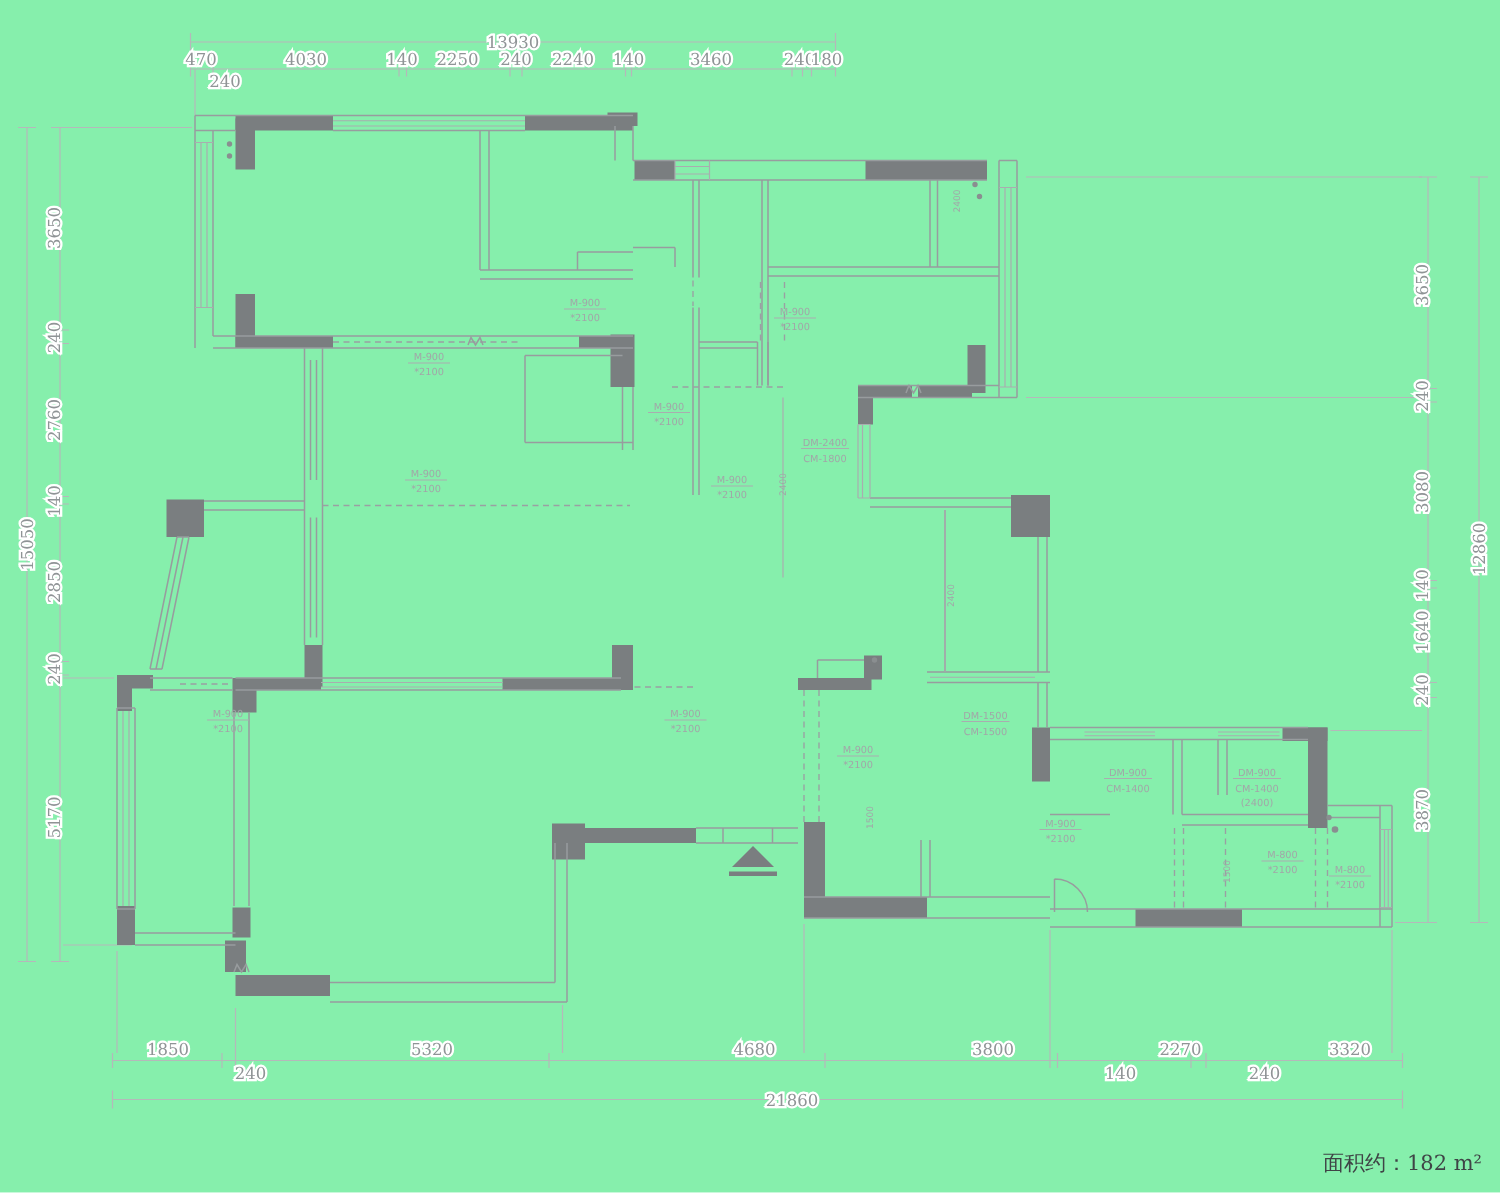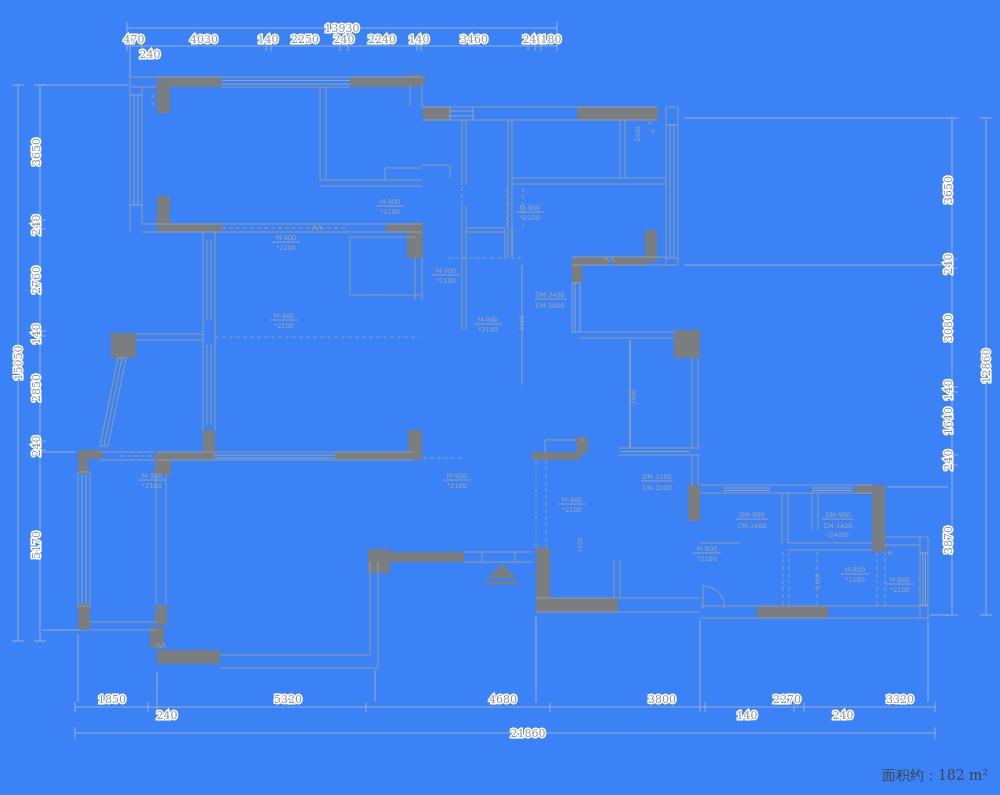--- a/index.html
+++ b/index.html
@@ -1,16 +1,16 @@
 <!DOCTYPE html>
 <html><head>
 <meta charset="utf-8">
 <style>
   html,body{margin:0;padding:0;background:#ffffff;}
-  .stage{width:1000px;height:795px;position:relative;background:#3b82f6;overflow:hidden;
+  .stage{width:1000px;height:795px;position:relative;background:#86efac;overflow:hidden;
          font-family:"DejaVu Serif", serif;}
   svg{display:block}
   .wf{fill:#7a7e80;stroke:none}
   .ln{stroke:#989c9e;stroke-width:1;fill:none}
   .lnf{stroke:#a9adaf;stroke-width:0.8;fill:none}
   .dash{stroke:#9aa0a2;stroke-width:0.9;fill:none;stroke-dasharray:4 3}
   .dim{stroke:#b5b8ba;stroke-width:0.8;fill:none}
   .dimt{font:11px "DejaVu Serif", serif;fill:#8f9496;text-anchor:middle;
         paint-order:stroke;stroke:#ffffff;stroke-width:3px}
   .annt{font:6.5px "DejaVu Sans", sans-serif;fill:#a2a6a8;text-anchor:middle}

